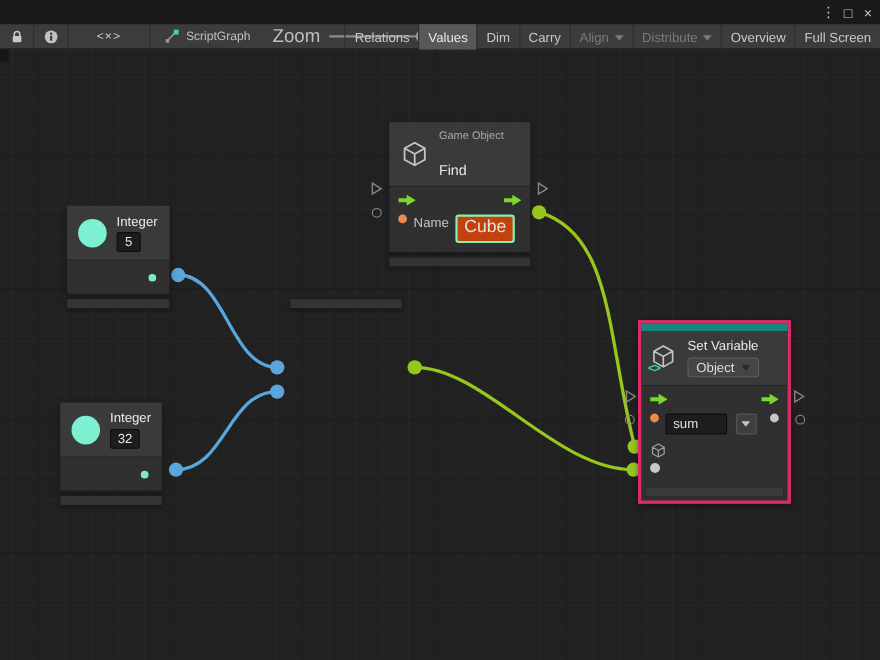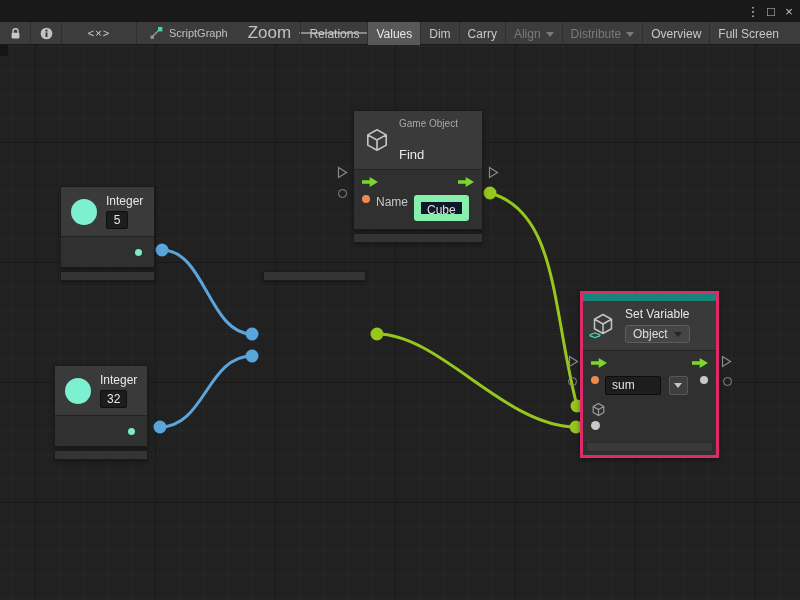--- a/index.html
+++ b/index.html
@@ -17,21 +17,21 @@
            border-bottom:1px solid #1a1a1a;display:flex;align-items:stretch;color:#c8c8c8;font-size:12px;box-sizing:border-box;}
   .tbtn{display:flex;align-items:center;justify-content:center;border-right:1px solid #2e2e2e;padding:0 8px;}
   .tbtn.icon{width:20px;padding:0 5px;}
   .tbtn.code{width:58px;font-size:11px;letter-spacing:1px;color:#cfcfcf;}
   .tb-graph{display:flex;align-items:center;gap:6px;margin-left:12px;color:#c0c0c0;font-size:11px;}
   .tb-zoom{display:flex;align-items:center;margin-left:20px;gap:8px;}
   .tb-zoom .zlabel{font-size:17px;color:#c0c0c0;}
   .ztrack{position:relative;width:88px;height:2px;background:#8a8a8a;border-radius:1px;}
   .zhandle{position:absolute;right:-3px;top:-5px;width:12px;height:12px;border-radius:50%;background:#9a9a9a;}
   .zval{font-size:10px;color:#c0c0c0;}
-  .tb-right{position:absolute;right:13px;top:0;height:24px;display:flex;align-items:stretch;padding-left:16px;}
+  .tb-right{position:absolute;right:0;top:0;height:24px;display:flex;align-items:stretch;padding-left:16px;}
   .tb-right .tbtn{border-right:none;border-left:1px solid #2e2e2e;white-space:nowrap;}
   .tbtn.active{background:#585858;color:#e8e8e8;}
   .tbtn.disabled{color:#7a7a7a;}
   .caret{display:inline-block;margin-left:5px;width:0;height:0;border-left:4px solid transparent;
          border-right:4px solid transparent;border-top:5px solid #7a7a7a;}
   
   .canvas{position:absolute;left:0;top:45px;width:800px;height:555px;background-color:#212121;
     background-image:
       linear-gradient(to right,#191919 0 1px,transparent 1px),
       linear-gradient(to bottom,#191919 0 1px,transparent 1px),
@@ -59,21 +59,21 @@
   .nbody{position:relative;}
   .prow{display:flex;padding:0 8px;gap:6px;color:#c6c6c6;font-size:12px;}
   .pdot{width:8px;height:8px;border-radius:50%;flex:none;}
   .pdot.teal{background:#7de9ce;}
   .pdot.gray{background:#c8c8c8;}
   .pdot.orange{background:#ed8b4d;}
   .pdot.sm{width:7px;height:7px;}
   .spacer{flex:1;}
   .farrow{width:16px;height:10px;background:#7cd62e;flex:none;
           clip-path:polygon(0 32%,48% 32%,48% 0,100% 50%,48% 100%,48% 68%,0 68%);}
-  .inset{background:#0f172a;border:7px solid #86efac;border-radius:3px;color:#e2e2e2;font-size:12px;padding:1px 6px;}
+  .inset{background:#c2410c;border:2px solid #86efac;border-radius:3px;color:#e2e2e2;font-size:16px;padding:1px 6px;}
   
   .oport{position:absolute;}
   .ocircle{width:9px;height:9px;border:1px solid #8a8a8a;border-radius:50%;box-sizing:border-box;}
   
   .svwrap{position:absolute;left:580px;top:291px;width:139px;height:167px;box-sizing:border-box;
           border:3px solid #de2a68;background:#303030;z-index:2;box-shadow:0 2px 6px rgba(0,0,0,.4);}
   .svstrip{height:7px;background:#16857b;}
   .svheader{display:flex;align-items:center;gap:8px;padding:6px 8px 7px;background:#3a3a3a;border-bottom:1px solid #232323;}
   .cubewrap{position:relative;width:26px;height:26px;flex:none;}
   .cubecode{position:absolute;left:-2px;bottom:-3px;color:#3fd8c2;font-size:11px;font-weight:bold;letter-spacing:-1px;}

